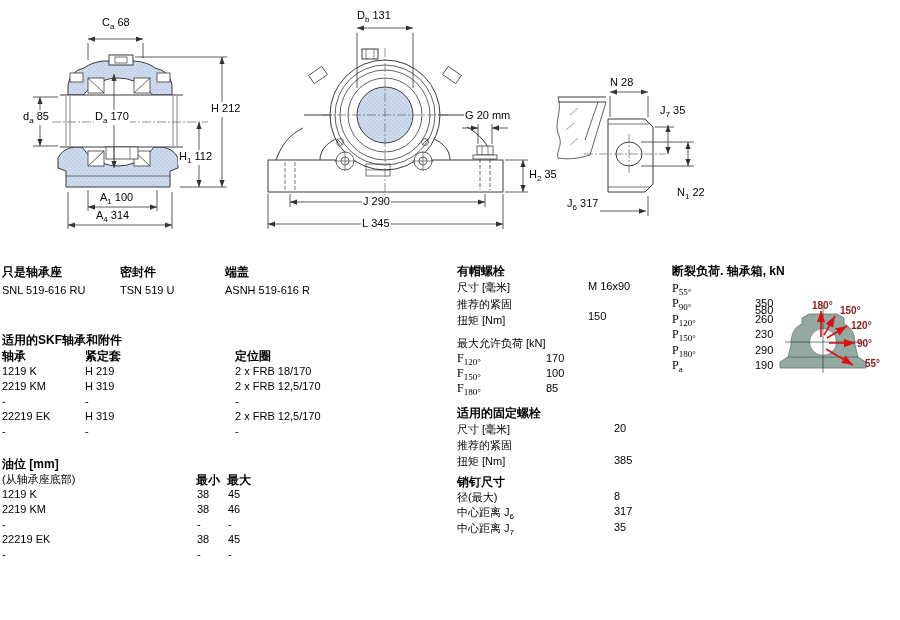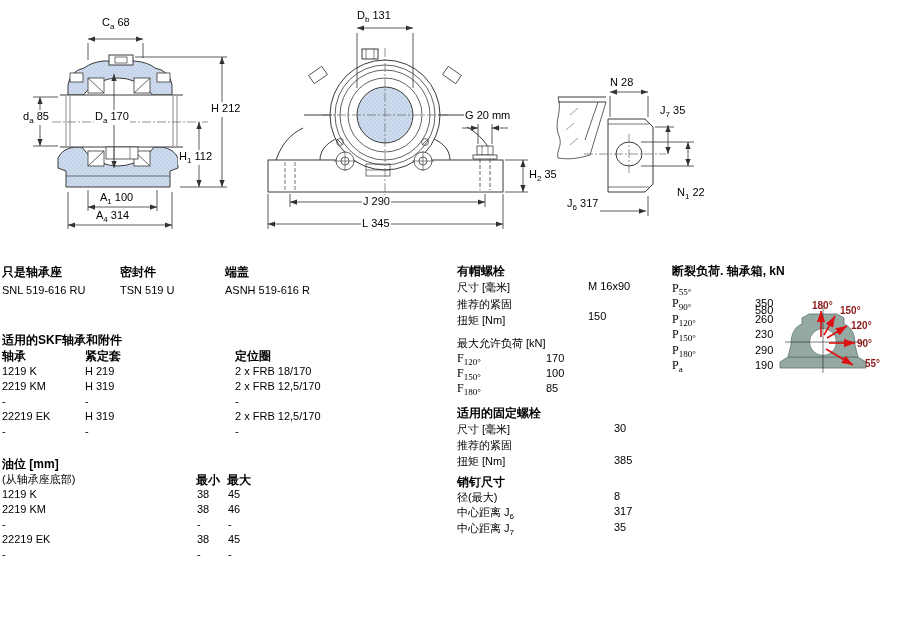--- a/index.html
+++ b/index.html
@@ -293,21 +293,21 @@
   <span class="abs t" style="left:457px;top:336px;">最大允许负荷 [kN]</span>
   <span class="abs ser" style="left:457px;top:351px;"><span>F</span><sub>120°</sub></span>
   <span class="abs t" style="left:546px;top:352px;">170</span>
   <span class="abs ser" style="left:457px;top:366px;"><span>F</span><sub>150°</sub></span>
   <span class="abs t" style="left:546px;top:367px;">100</span>
   <span class="abs ser" style="left:457px;top:381px;"><span>F</span><sub>180°</sub></span>
   <span class="abs t" style="left:546px;top:382px;">85</span>
 
   <span class="abs b" style="left:457px;top:405px;">适用的固定螺栓</span>
   <span class="abs t" style="left:457px;top:422px;">尺寸 [毫米]</span>
-  <span class="abs t" style="left:614px;top:422px;">30</span>
+  <span class="abs t" style="left:614px;top:422px;">20</span>
   <span class="abs t" style="left:457px;top:438px;">推荐的紧固</span>
   <span class="abs t" style="left:457px;top:454px;">扭矩 [Nm]</span>
   <span class="abs t" style="left:614px;top:454px;">385</span>
 
   <span class="abs b" style="left:457px;top:474px;">销钉尺寸</span>
   <span class="abs t" style="left:457px;top:490px;"><span>径(最大)</span><sub style="font-size:8px;"></sub></span>
   <span class="abs t" style="left:614px;top:490px;">8</span>
   <span class="abs t" style="left:457px;top:505px;"><span>中心距离 J</span><sub style="font-size:8px;">6</sub></span>
   <span class="abs t" style="left:614px;top:505px;">317</span>
   <span class="abs t" style="left:457px;top:521px;"><span>中心距离 J</span><sub style="font-size:8px;">7</sub></span>

